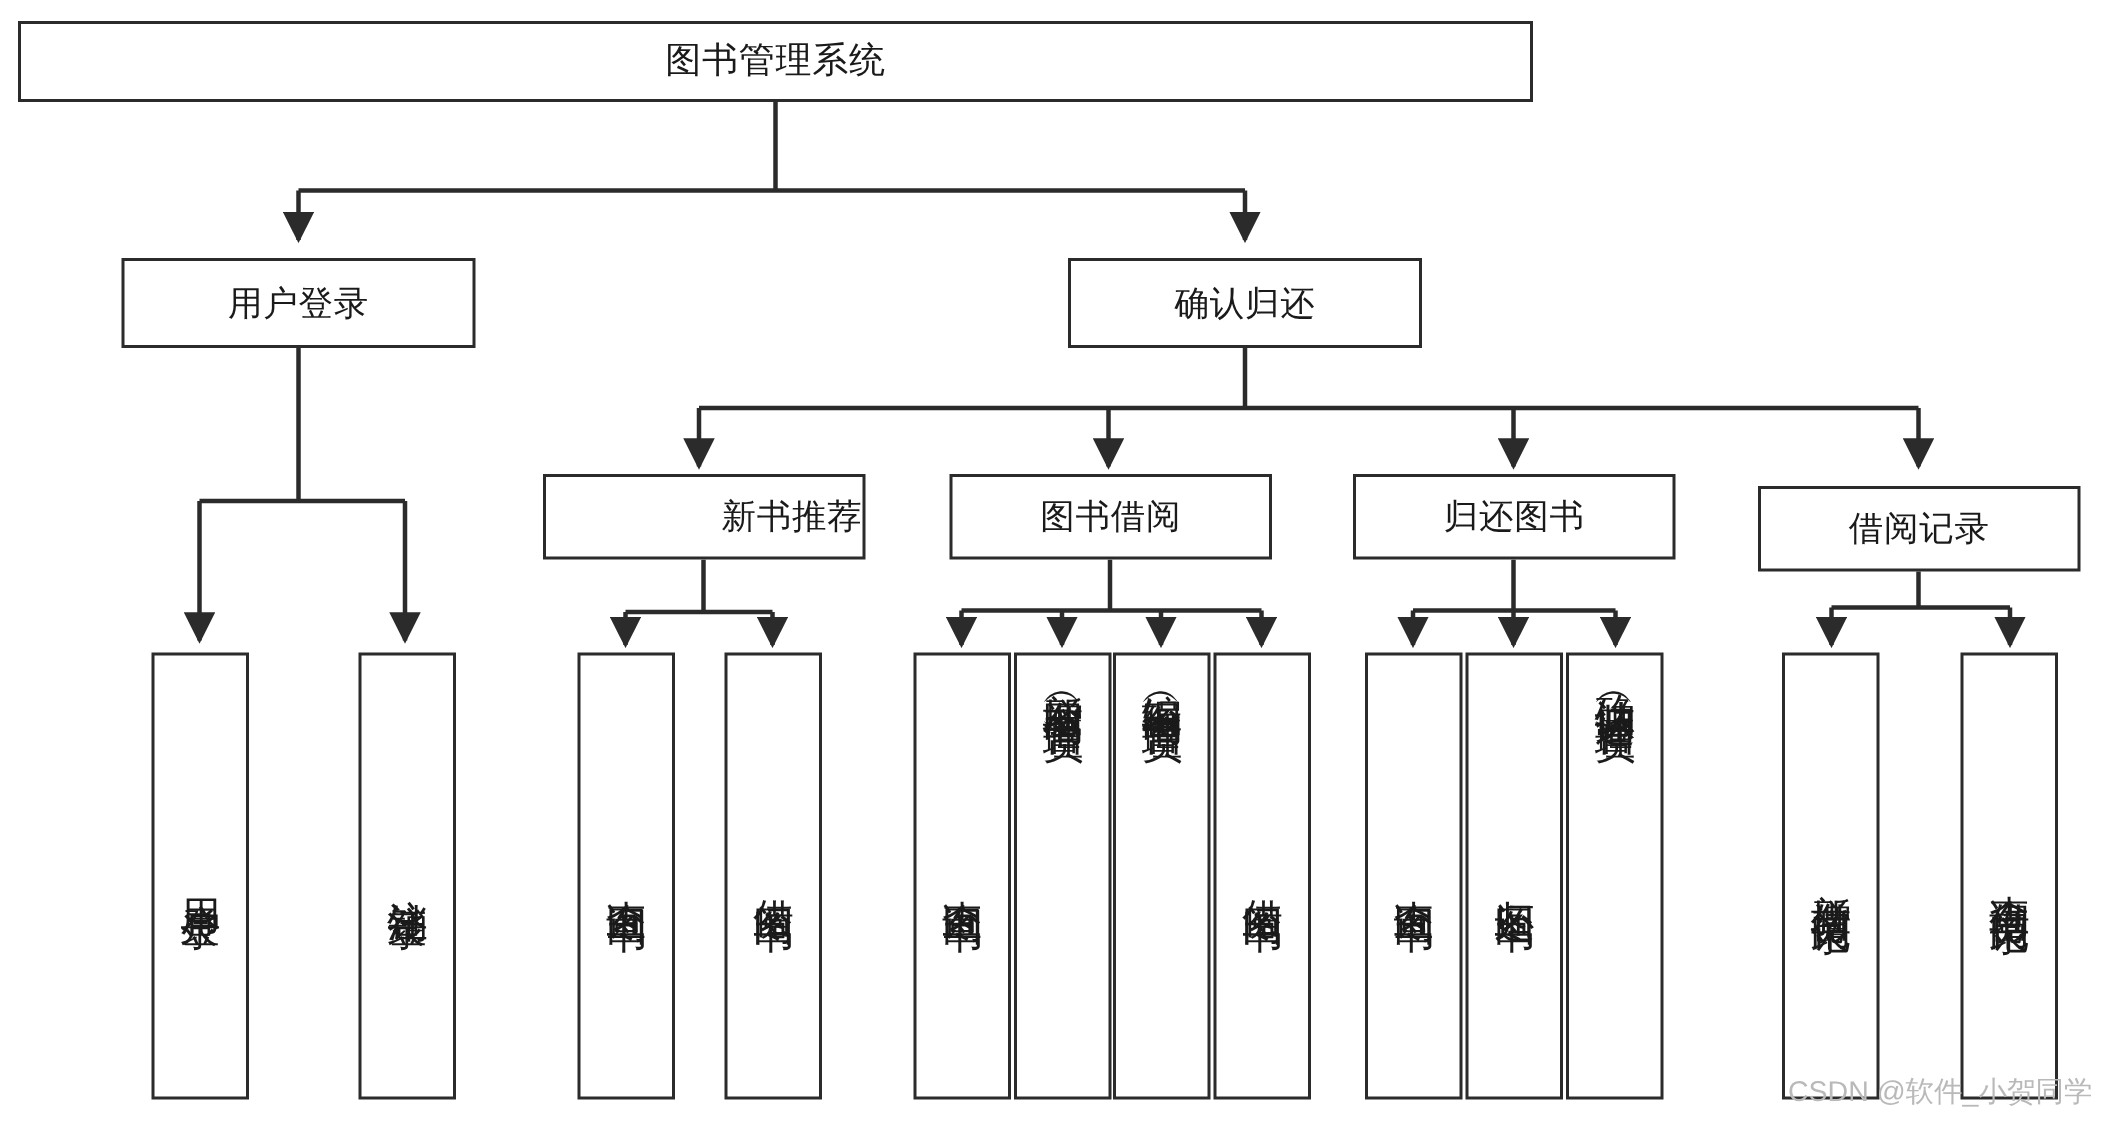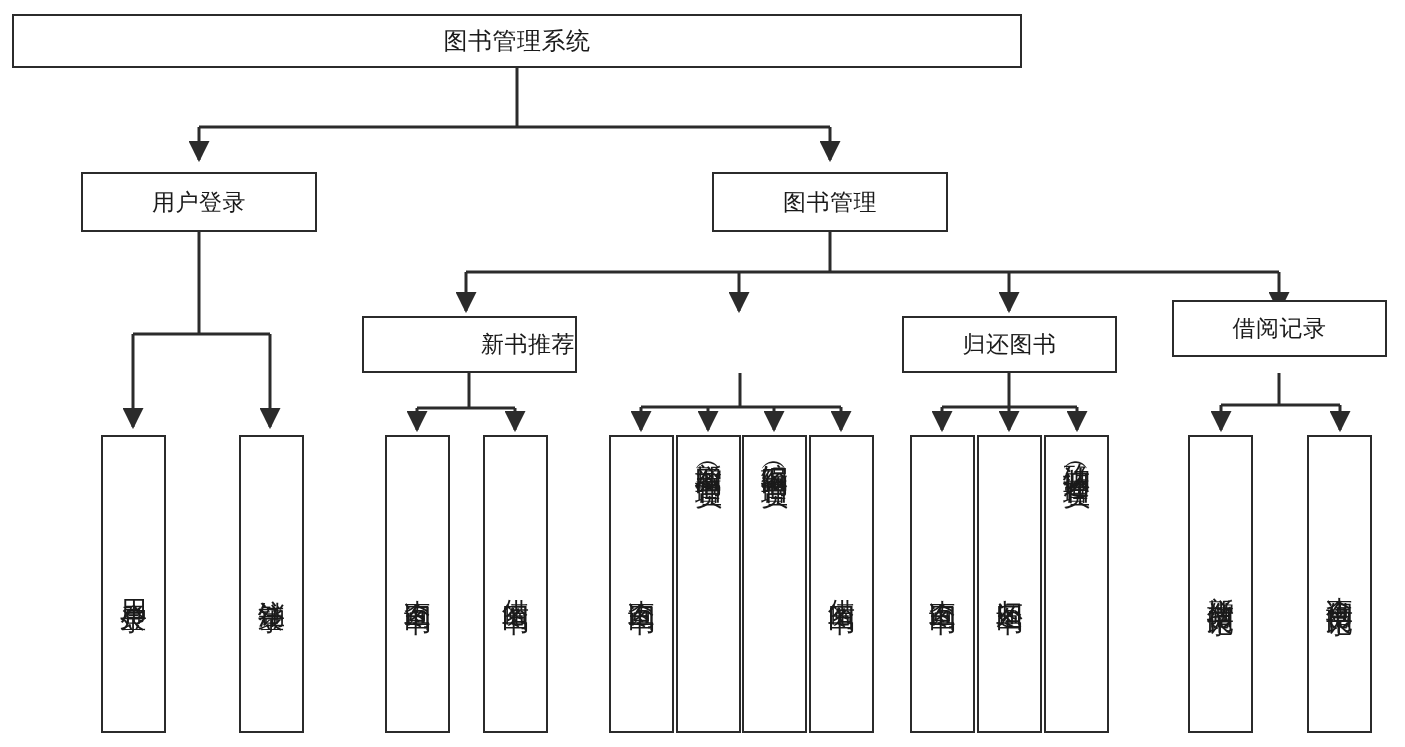--- a/index.html
+++ b/index.html
@@ -129,30 +129,33 @@
   </svg>
 
   <div class="node h root" style="left:12px; top:14px; width:1010px; height:54px;">
     <span class="lbl">图书管理系统</span>
   </div>
 
   <div class="node h" style="left:81px; top:172px; width:236px; height:60px;">
     <span class="lbl">用户登录</span>
   </div>
   <div class="node h" style="left:712px; top:172px; width:236px; height:60px;">
-    <span class="lbl">图书管理</span>
+    <span class="lbl">确认归还</span>
   </div>
 
   <div class="node h" style="left:362px; top:316px; width:215px; height:57px;justify-content:flex-end;">
     <span class="lbl">新书推荐</span>
   </div>
+  <div class="node h" style="left:633px; top:316px; width:215px; height:57px;">
+    <span class="lbl">图书借阅</span>
+  </div>
   <div class="node h" style="left:902px; top:316px; width:215px; height:57px;">
     <span class="lbl">归还图书</span>
   </div>
-  <div class="node h" style="left:1172px; top:300px; width:215px; height:57px;">
+  <div class="node h" style="left:1172px; top:324px; width:215px; height:57px;">
     <span class="lbl">借阅记录</span>
   </div>
 
   <div class="node v" style="left:101px; top:435px; width:65px; height:298px;">
     <span class="lbl">用户登录</span>
   </div>
   <div class="node v" style="left:239px; top:435px; width:65px; height:298px;">
     <span class="lbl">注销登录</span>
   </div>
 
@@ -186,14 +189,15 @@
     <span class="lbl">确认归还（管理员）</span>
   </div>
 
   <div class="node v" style="left:1188px; top:435px; width:65px; height:298px;">
     <span class="lbl">新增借阅记录</span>
   </div>
   <div class="node v" style="left:1307px; top:435px; width:65px; height:298px;">
     <span class="lbl">查询借阅记录</span>
   </div>
 
+  <div class="watermark" style="left:1192px; top:715px;">CSDN @软件_小贺同学</div>
 
 </div>
 
 </body></html>

